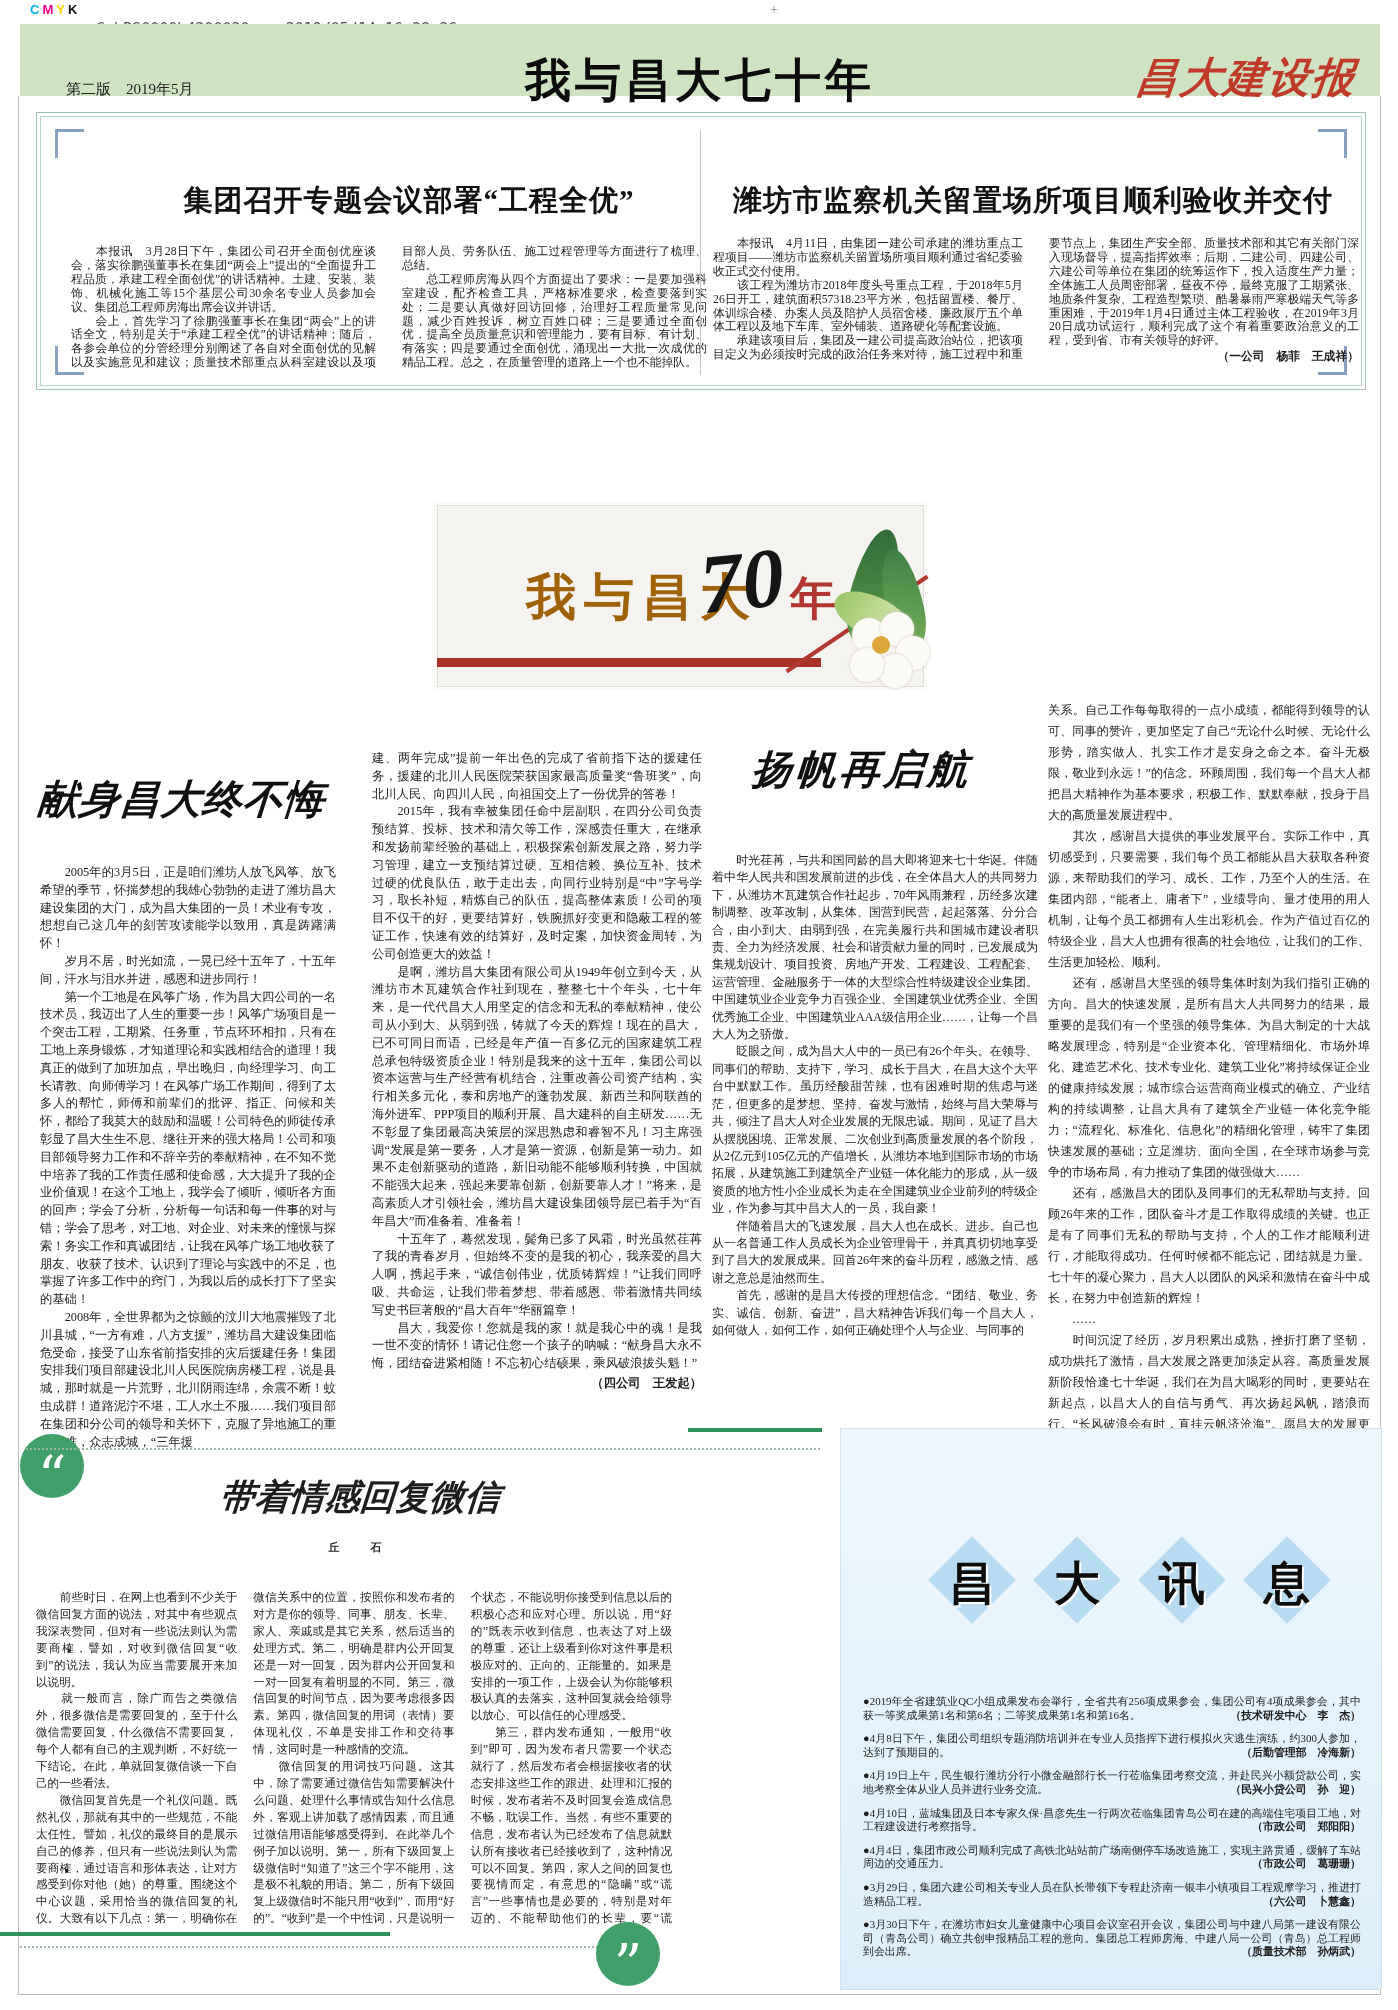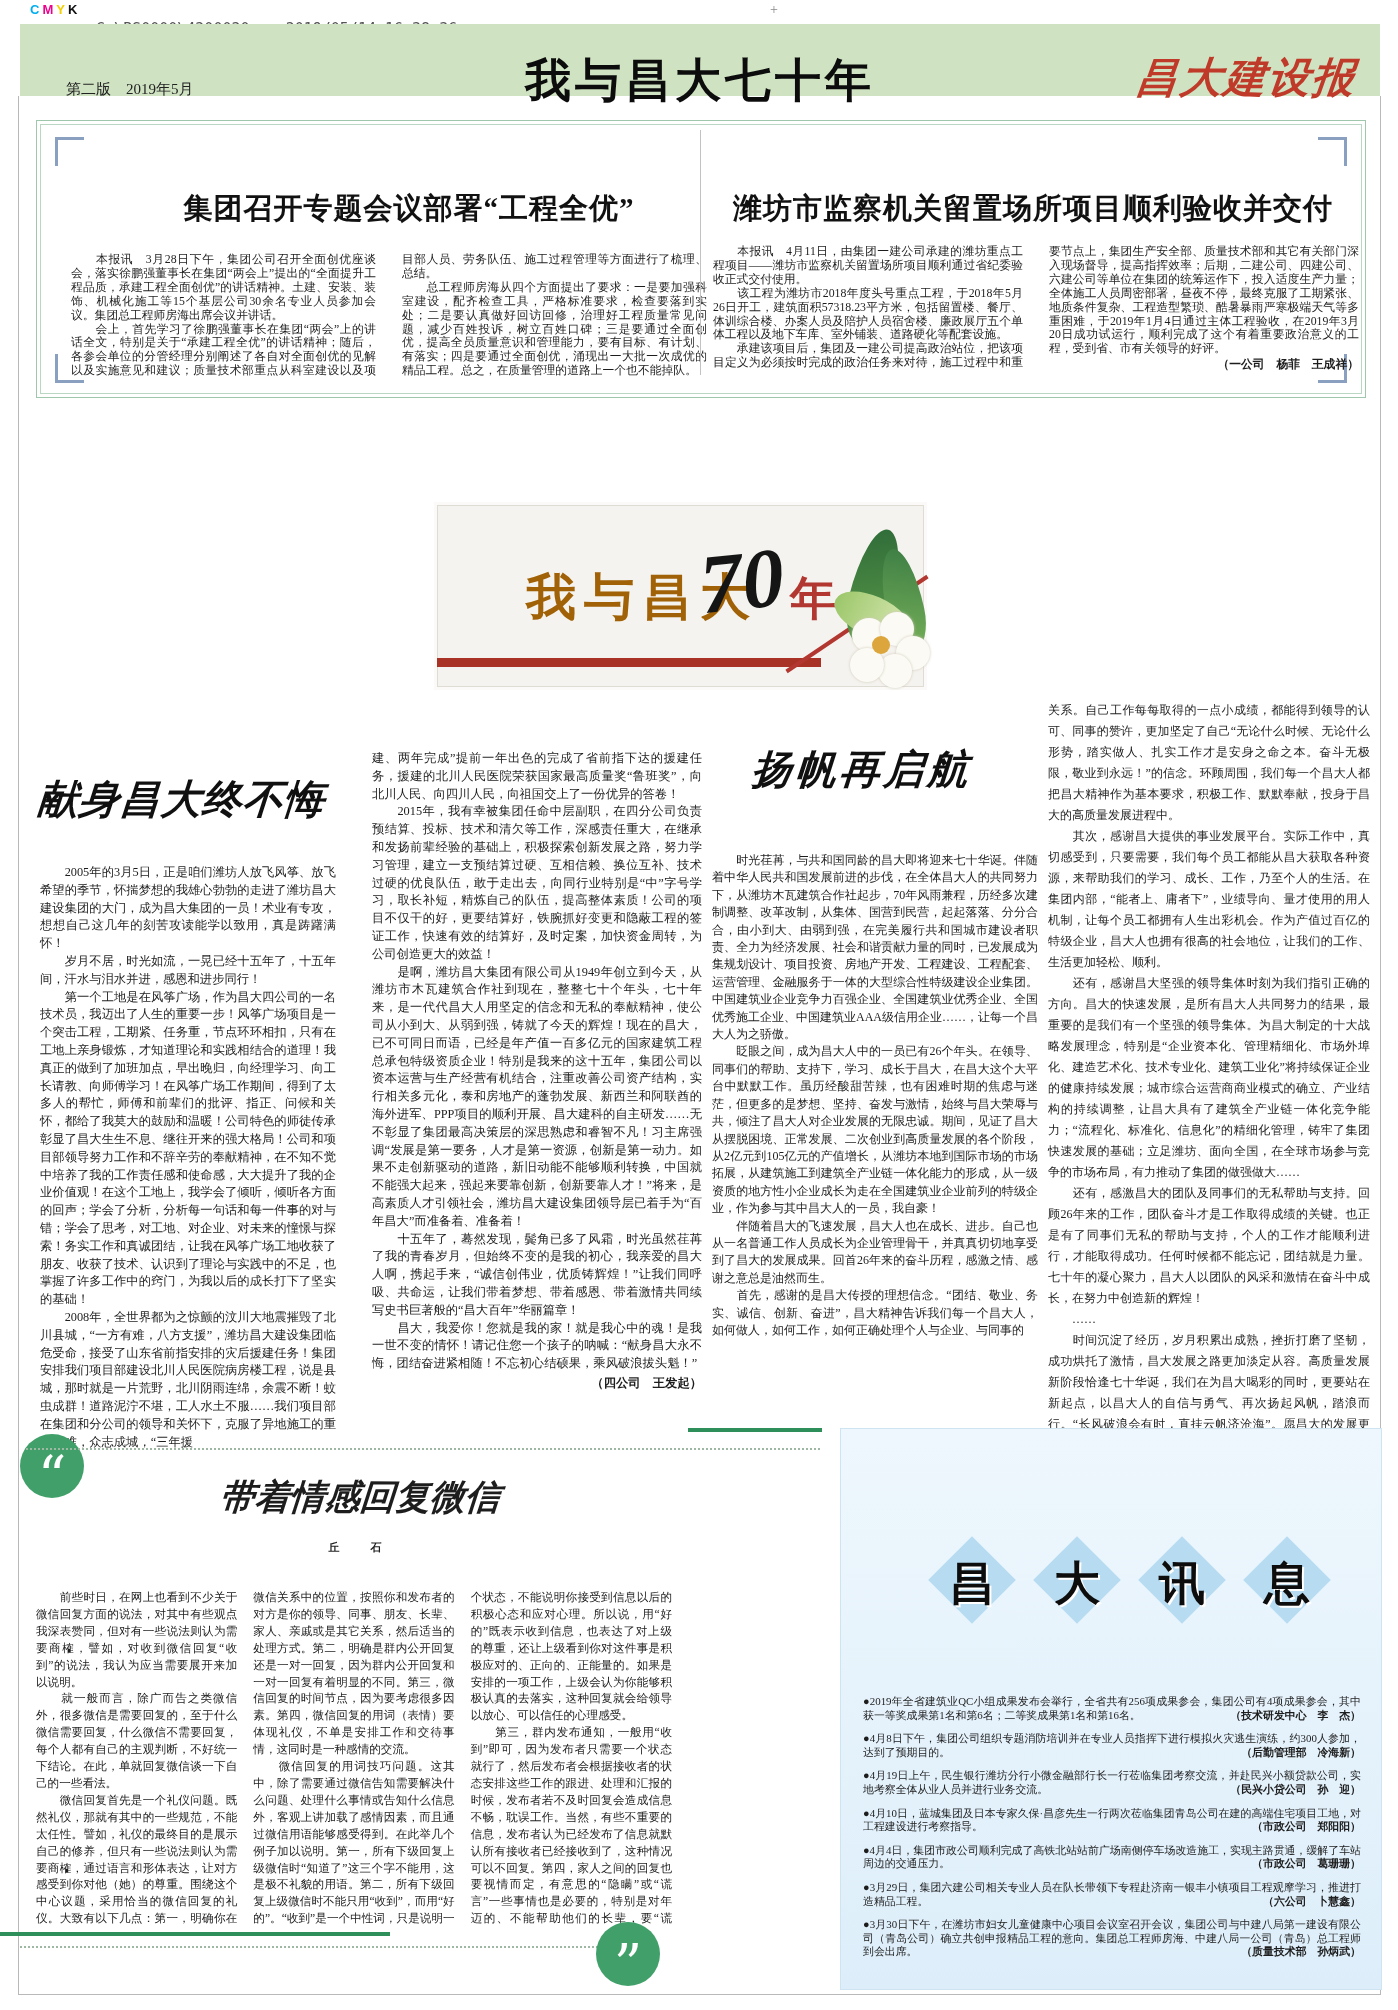--- a/index.html
+++ b/index.html
@@ -18,21 +18,21 @@
   
   .masthead{left:20px;top:24px;width:1360px;height:72px;background:#cfe3c2;}
   .edition{left:46px;top:56px;font-size:15px;color:#222;}
   .page-title{left:0;top:26px;width:1360px;text-align:center;font-family:"Liberation Sans","DejaVu Sans",sans-serif;
     font-weight:900;font-size:46px;letter-spacing:4px;color:#0c0c0c;}
   .paper-name{right:24px;top:26px;font-size:42px;font-weight:bold;font-style:italic;color:#c03a2a;letter-spacing:2px;transform:skew(-6deg);}
   
   .trim-v{width:1px;background:#b9b9b9;top:96px;height:1898px;}
   .trim-h{height:1px;background:#b9b9b9;left:18px;width:1363px;top:1994px;}
   
-  .topbox{left:36px;top:112px;width:1328px;height:276px;border:1px solid #9ec7ab;margin-top:8px;}
+  .topbox{left:36px;top:112px;width:1328px;height:276px;border:1px solid #9ec7ab;}
   .topbox-inner{position:absolute;left:3px;top:3px;right:3px;bottom:3px;border:1px solid #b9d7c2;}
   .corner{width:26px;height:26px;position:absolute;}
   .corner.tl{left:18px;top:16px;border-left:3px solid #8aa0c0;border-top:3px solid #8aa0c0;}
   .corner.tr{right:18px;top:16px;border-right:3px solid #8aa0c0;border-top:3px solid #8aa0c0;}
   .corner.bl{left:18px;bottom:14px;border-left:3px solid #8aa0c0;border-bottom:3px solid #8aa0c0;}
   .corner.br{right:18px;bottom:14px;border-right:3px solid #8aa0c0;border-bottom:3px solid #8aa0c0;}
   .top-divider{left:700px;top:130px;width:1px;height:245px;background:#c2c2c2;}
   .headline{position:absolute;text-align:center;font-weight:bold;font-size:29px;letter-spacing:1px;color:#111;}
   .hl1{left:56px;top:68px;width:632px;}
   .hl2{left:676px;top:68px;width:640px;}

